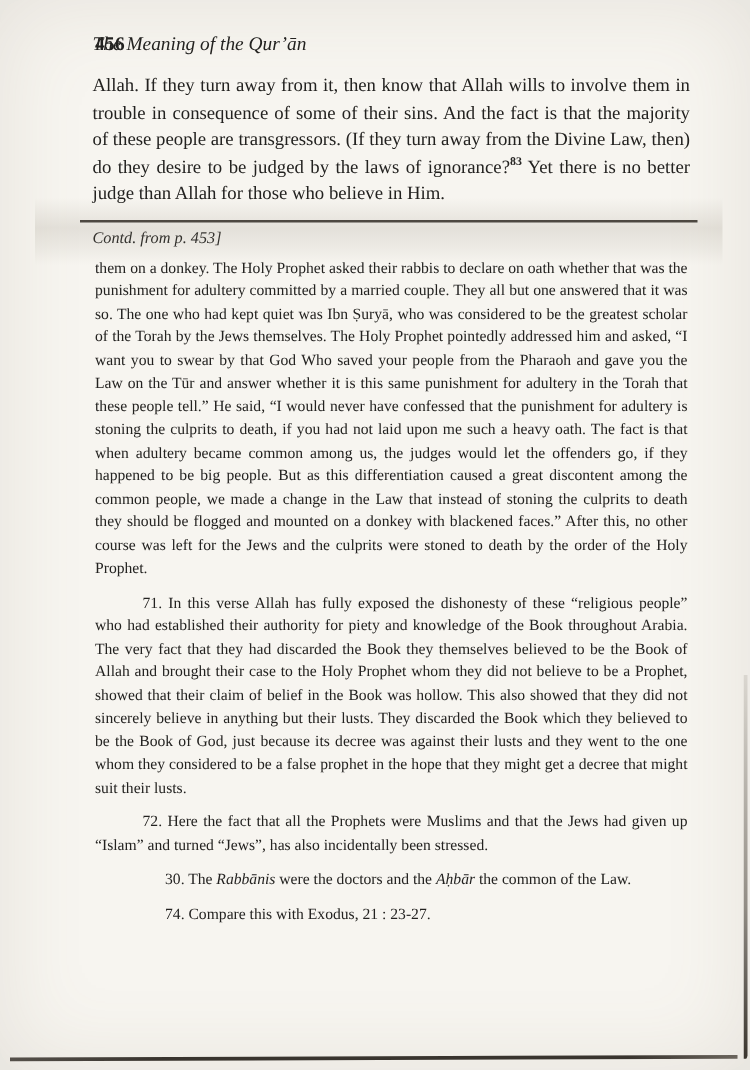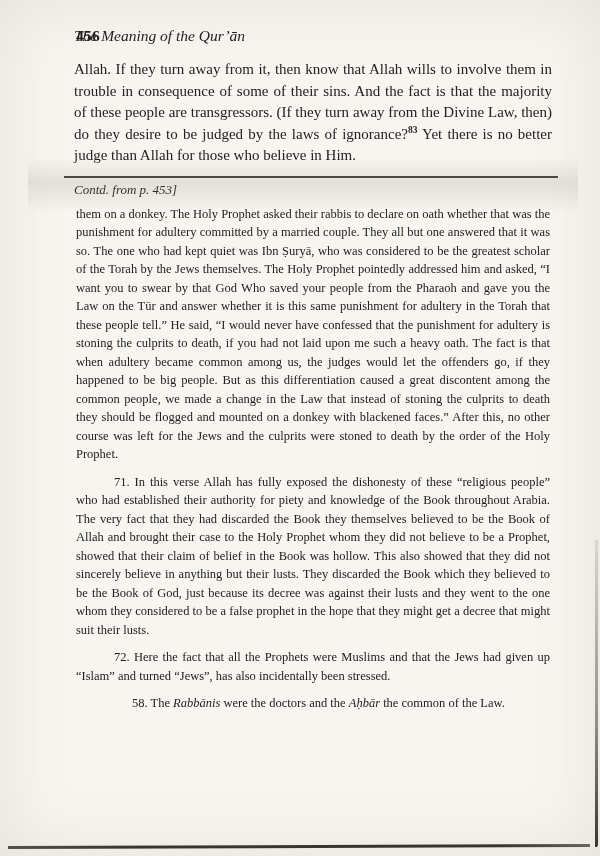--- a/index.html
+++ b/index.html
@@ -80,20 +80,21 @@
   <div class="rule"></div>
 
   <div class="contd">Contd. from p. 453]</div>
 
   <p class="fn fn-first">them on a donkey. The Holy Prophet asked their rabbis to declare on oath whether that was the punishment for adultery committed by a married couple. They all but one answered that it was so. The one who had kept quiet was Ibn Ṣuryā, who was considered to be the greatest scholar of the Torah by the Jews themselves. The Holy Prophet pointedly addressed him and asked, “I want you to swear by that God Who saved your people from the Pharaoh and gave you the Law on the Tūr and answer whether it is this same punishment for adultery in the Torah that these people tell.” He said, “I would never have confessed that the punishment for adultery is stoning the culprits to death, if you had not laid upon me such a heavy oath. The fact is that when adultery became common among us, the judges would let the offenders go, if they happened to be big people. But as this differentiation caused a great discontent among the common people, we made a change in the Law that instead of stoning the culprits to death they should be flogged and mounted on a donkey with blackened faces.” After this, no other course was left for the Jews and the culprits were stoned to death by the order of the Holy Prophet.</p>
 
   <p class="fn indent1">71. In this verse Allah has fully exposed the dishonesty of these “religious people” who had established their authority for piety and knowledge of the Book throughout Arabia. The very fact that they had discarded the Book they themselves believed to be the Book of Allah and brought their case to the Holy Prophet whom they did not believe to be a Prophet, showed that their claim of belief in the Book was hollow. This also showed that they did not sincerely believe in anything but their lusts. They discarded the Book which they believed to be the Book of God, just because its decree was against their lusts and they went to the one whom they considered to be a false prophet in the hope that they might get a decree that might suit their lusts.</p>
 
   <p class="fn indent1">72. Here the fact that all the Prophets were Muslims and that the Jews had given up “Islam” and turned “Jews”, has also incidentally been stressed.</p>
 
-  <p class="fn indent2"><span>58. The </span><i>Rabbānis</i><span> were the doctors and the </span><i>Aḥbār</i><span> the common of the Law.</span></p>
+  <p class="fn indent2"><span>30. The </span><i>Rabbānis</i><span> were the doctors and the </span><i>Aḥbār</i><span> the common of the Law.</span></p>
 
+  <p class="fn indent2">74. Compare this with Exodus, 21 : 23-27.</p>
 
   <div class="scan-shade"></div>
   <div class="scan-line-bottom"></div>
   <div class="scan-line-right"></div>
 
 </div>
 
 </body></html>

